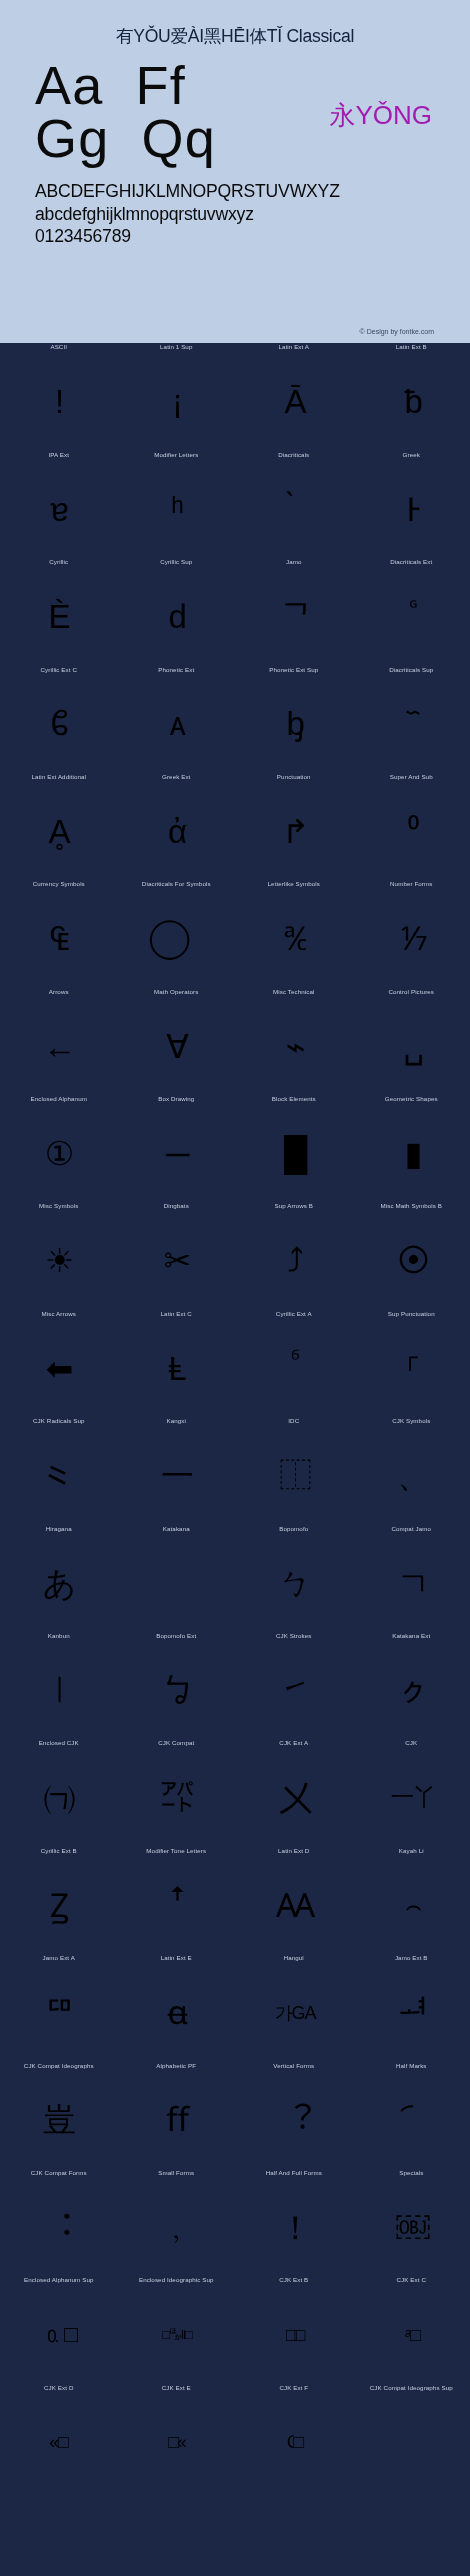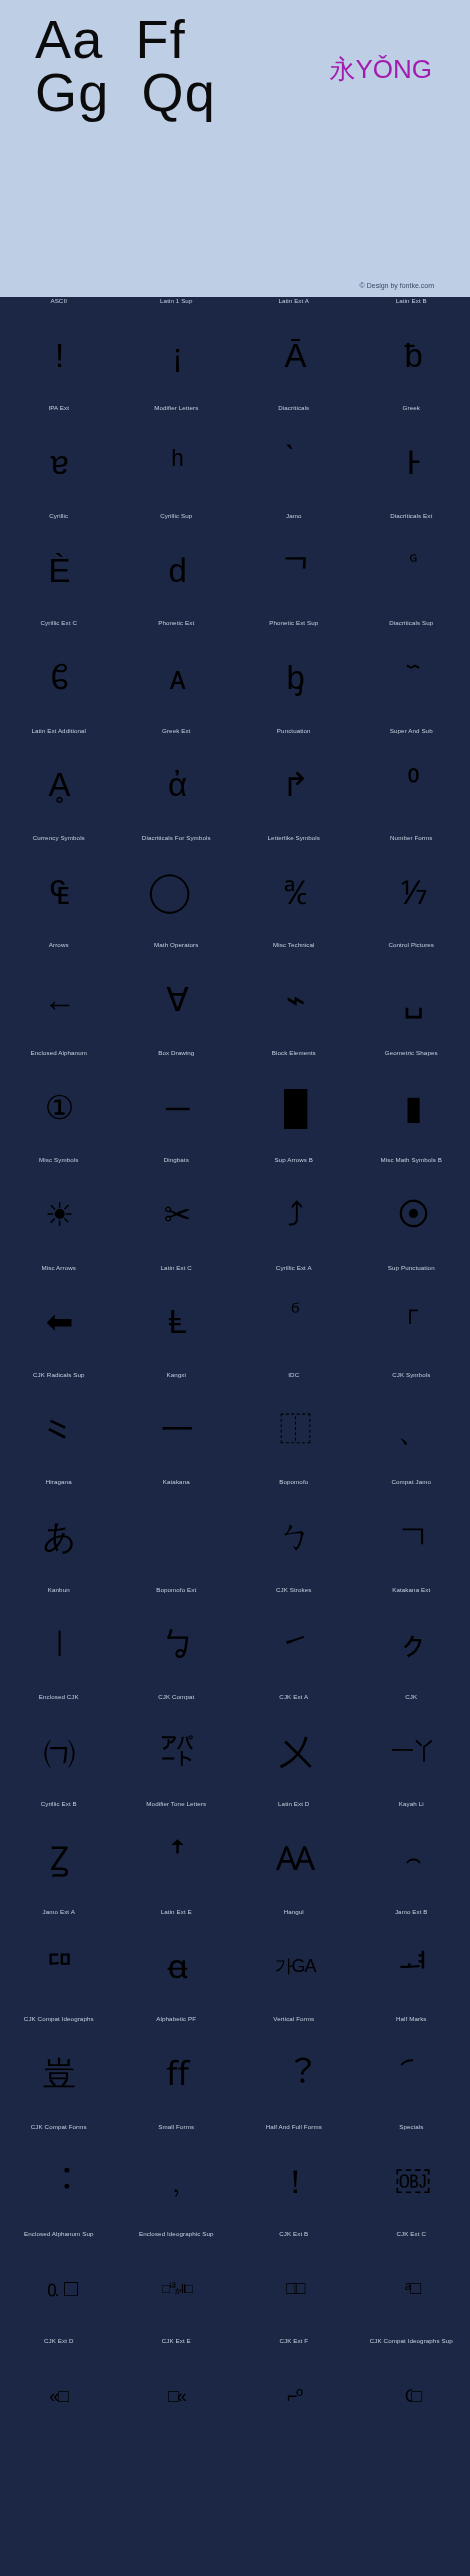--- a/index.html
+++ b/index.html
@@ -113,33 +113,39 @@
   }
   .cell-glyph.sm { font-size:23.5px; }
   .cell-glyph.xs { font-size:18px; }
   .cell-glyph.tiny { font-size:13px; }
 </style>
 </head>
 <body>
 
 <div id="specimen">
 
+  <div id="spec-title">有YǑU爱ÀI黑HĒI体TǏ Classical</div>
 
   <div id="spec-body">
 
     <div class="big-row">
       <span>Aa</span><span class="gap"></span><span>Ff</span>
     </div>
 
     <div class="big-row">
       <span>Gg</span><span class="gap"></span><span>Qq</span>
     </div>
 
     <div id="yong">永YǑNG</div>
 
+    <div id="alphas">
+      <div class="alpha-line">ABCDEFGHIJKLMNOPQRSTUVWXYZ</div>
+      <div class="alpha-line">abcdefghijklmnopqrstuvwxyz</div>
+      <div class="alpha-line">0123456789</div>
+    </div>
 
   </div>
 
   <div id="credit">© Design by fontke.com</div>
 </div>
 
 <div id="map">
   <div id="rows">
       <div class="grid-row">
         <div class="cell">
@@ -688,21 +694,18 @@
         </div>
       </div>
       <div class="grid-row">
         <div class="cell">
           <div class="cell-glyph xs">𫝀«□</div>
         </div>
         <div class="cell">
           <div class="cell-glyph xs">□𫠠«</div>
         </div>
         <div class="cell">
-          <div class="cell-glyph xs">𬺰⌐º</div>
-        </div>
-        <div class="cell">
           <div class="cell-glyph xs">𖽐ᅟ□</div>
         </div>
       </div>
     </div>
 </div>
 
 
 </body></html>

